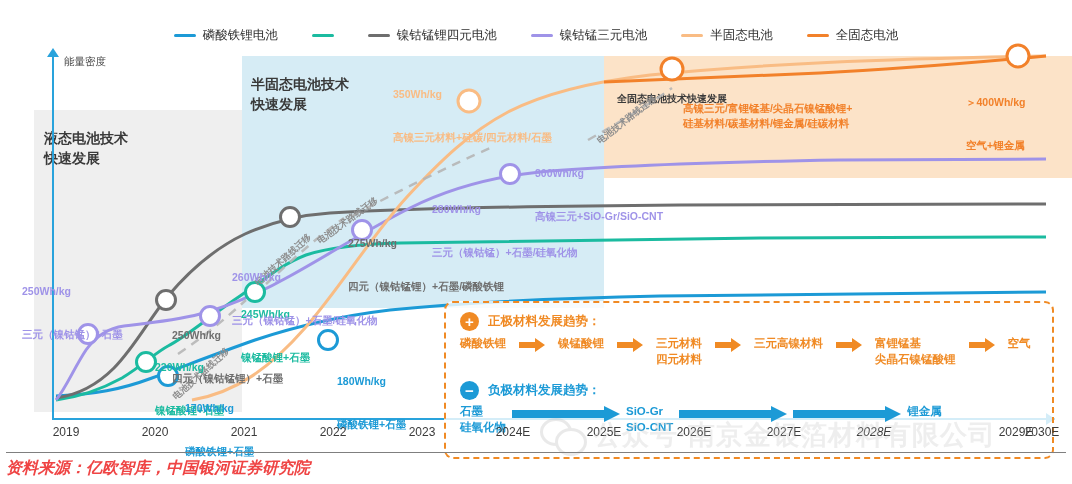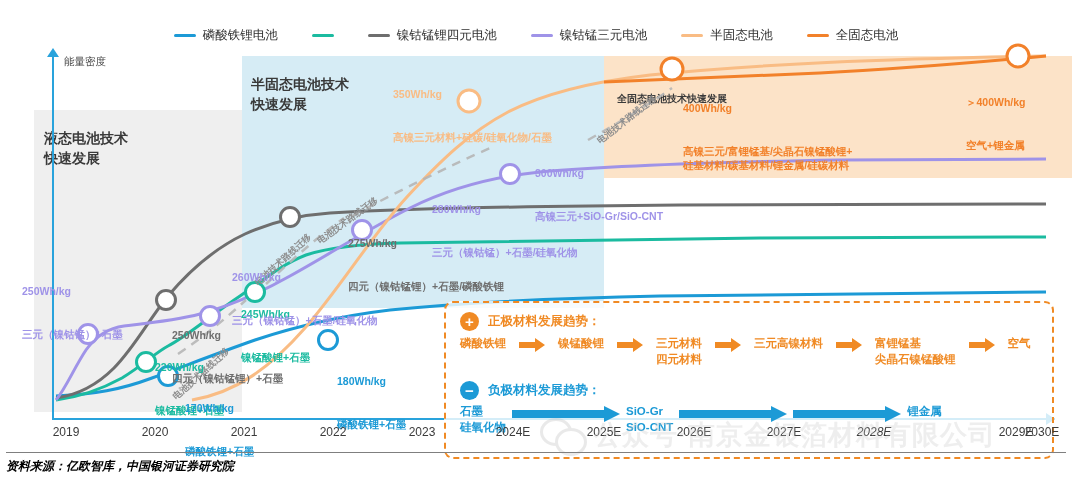--- a/index.html
+++ b/index.html
@@ -60,22 +60,22 @@
   .cat-cell{color:#f08a24;}
   .an-cell{color:#1c9ad6;}
   .arrow-o{flex:0 0 auto;margin-top:2px;}
   .arrow-b{flex:0 0 auto;margin-top:2px;}
 
   
   #xticks{position:absolute;left:0;top:425px;width:1072px;height:20px;}
   .xtick{position:absolute;font-size:12px;color:#3b3b3b;transform:translateX(-50%);}
 
   #rule{position:absolute;left:6px;top:452px;width:1060px;height:1px;background:#7f7f7f;}
-  #source{position:absolute;left:6px;top:458px;font-size:12px;font-style:italic;
-          font-weight:bold;color:#000000;}
+  #source{position:absolute;left:6px;top:458px;font-size:16px;font-style:italic;
+          font-weight:bold;color:#ef4444;}
 
   
   #wm{position:absolute;left:540px;top:404px;width:500px;height:62px;
       display:flex;align-items:center;gap:10px;opacity:0.30;pointer-events:none;}
   #wm-logo{width:44px;height:38px;position:relative;flex:0 0 auto;}
   .wm-b1,.wm-b2{position:absolute;border-radius:50%;background:#fff;
                 border:3px solid #b9b9b9;}
   .wm-b1{left:0;top:2px;width:26px;height:22px;}
   .wm-b2{left:15px;top:12px;width:26px;height:22px;}
   #wm-text{font-size:27px;font-weight:bold;color:#c9c9c9;white-space:nowrap;
@@ -218,25 +218,24 @@
     <div>三元（镍钴锰）+石墨/硅氧化物</div>
   </div>
 
   <div class="anno" style="left:535px;top:90px;color:#9f93e8;">
     <div>300Wh/kg</div>
     <div>高镍三元+SiO-Gr/SiO-CNT</div>
   </div>
 
   <div class="anno" style="left:393px;top:11px;color:#f9bc84;">
     <div>350Wh/kg</div>
-    <div>高镍三元材料+硅碳/硅氧化物/石墨</div>
+    <div>高镍三元材料+硅碳/四元材料/石墨</div>
   </div>
 
   <div class="anno" style="left:683px;top:25px;color:#f2812a;">
-    <div>400Wh/kg</div>
     <div>高镍三元/富锂锰基/尖晶石镍锰酸锂+
 硅基材料/碳基材料/锂金属/硅碳材料</div>
   </div>
 
   <div class="anno" style="left:966px;top:19px;color:#f2812a;">
     <div>＞400Wh/kg</div>
     <div>空气+锂金属</div>
   </div>
 
   <div id="matbox">

